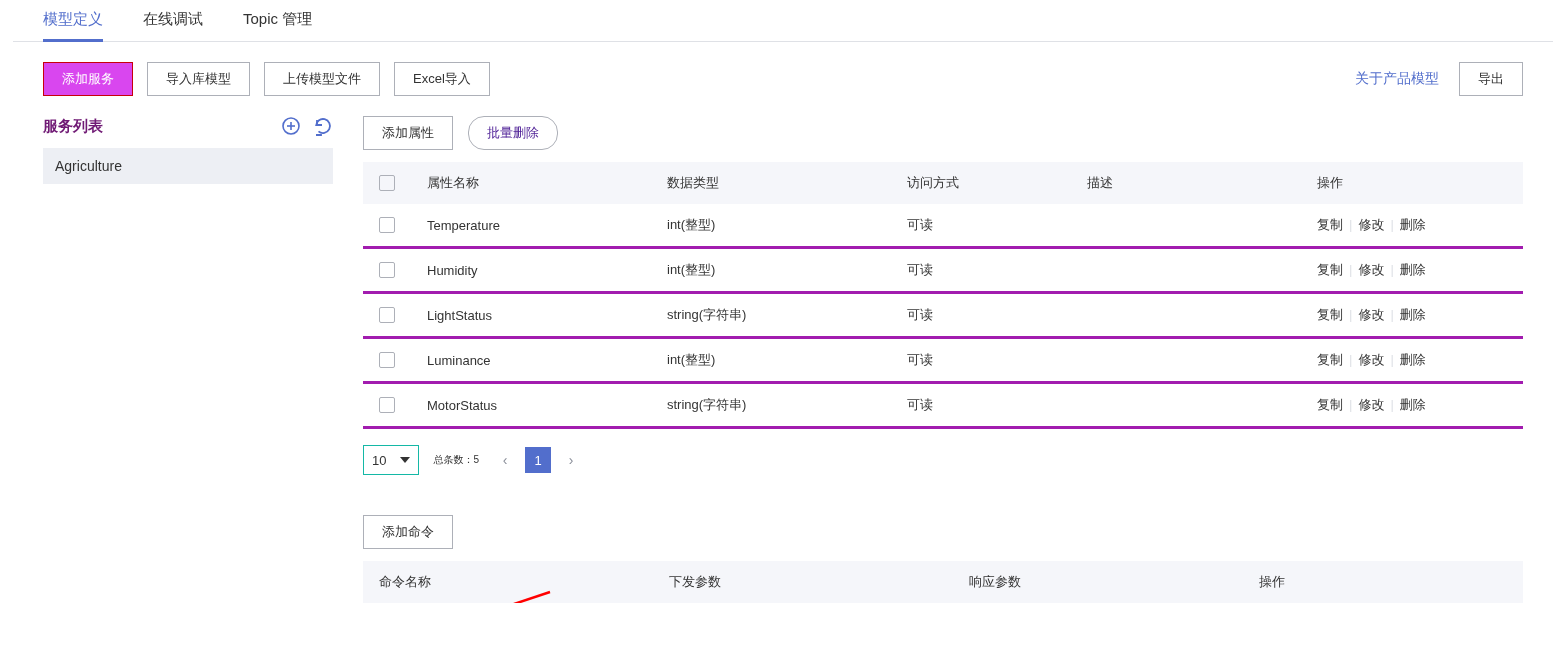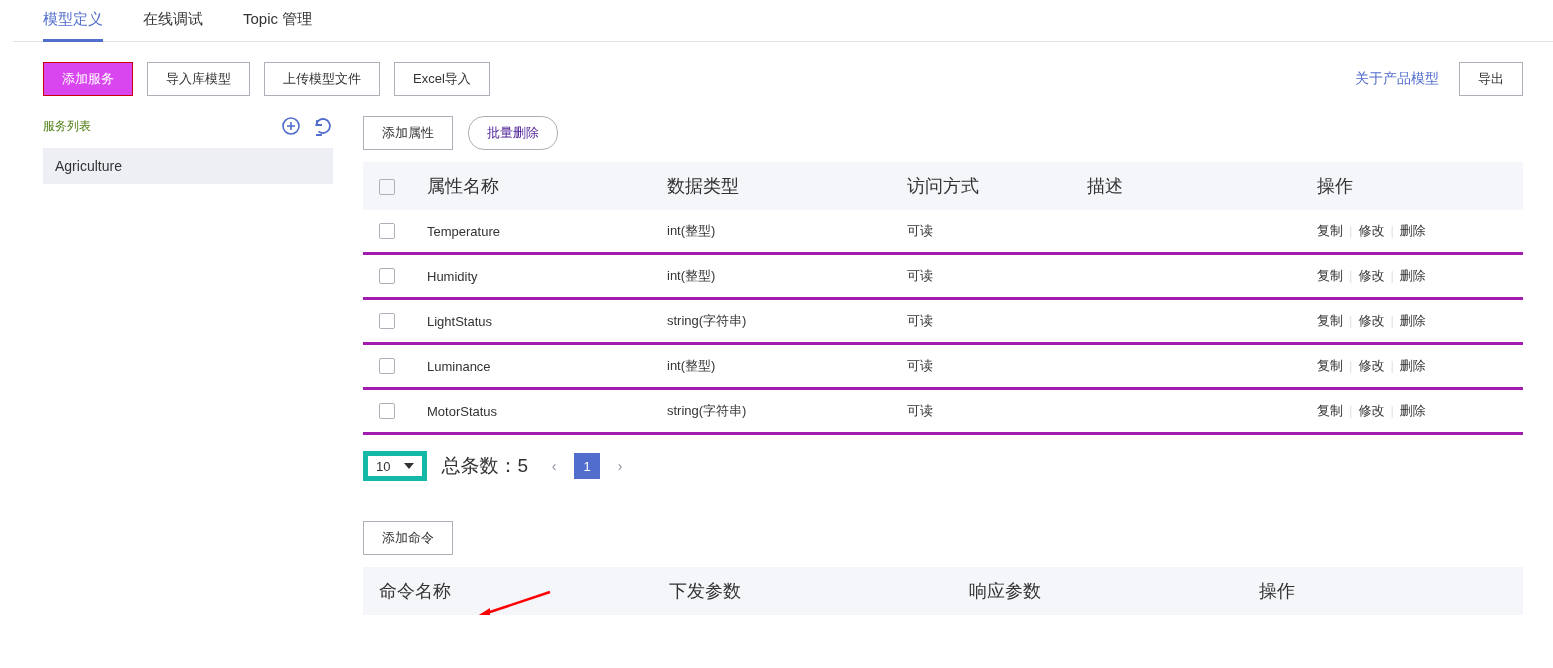--- a/index.html
+++ b/index.html
@@ -10,42 +10,42 @@
   .tab.active { color: #526ecc; border-bottom: 3px solid #526ecc; margin-bottom:-1px;}
   .toolbar-row { display: flex; justify-content: space-between; align-items: center; padding: 20px 30px; }
   .toolbar-left { display: flex; gap: 14px; }
   .toolbar-right { display: flex; align-items: center; gap: 20px; }
   .btn { height: 34px; padding: 0 18px; border: 1px solid #adb0b8; background: #fff; color: #333; cursor: pointer; font-size: 13px; display:inline-flex; align-items:center; justify-content:center; }
   .btn.primary { background: #d946ef; border-color: #c7000b; color: #fff; }
   .link-text { color: #526ecc; cursor: pointer; font-size: 14px; }
   .main-row { display: flex; padding: 0 30px; gap: 30px; }
   .sidebar { width: 290px; flex-shrink:0;}
   .sidebar-head { display: flex; justify-content: space-between; align-items: center; margin-bottom: 12px; }
-  .sidebar-title { font-size: 12px; font-weight: 400; color: #4d7c0f; }
+  .sidebar-title { font-size: 15px; font-weight: 700; color: #701a75; }
   .sidebar-actions { display: flex; gap: 12px; color: #526ecc; font-size: 18px; }
   .sidebar-actions svg { cursor:pointer; }
   .service-item { padding: 10px 12px; background: #edeff4; cursor: pointer; font-size: 14px; color:#333;}
   .content { flex: 1; }
   .service-header { background: #f5f6fa; padding: 18px 22px; display: flex; justify-content: space-between; align-items: center; margin-bottom: 22px; }
   .svc-info { display: flex; gap: 26px; align-items:center; font-size:14px;}
   .svc-label { color: #8a8e99; margin-right: 6px; }
   .svc-value { color: #252b3a; }
   .svc-actions { display:flex; gap:22px;}
   .attrbar { display: flex; gap: 15px; margin-bottom: 12px; padding-left:0; }
   .btn.disabled { color: #4c1d95; cursor: not-allowed; border-radius: 16px; }
   table.data { width: 100%; border-collapse: collapse; }
-  table.data th { background: #f5f6fa; text-align: left; padding: 12px 16px; font-weight: 400; color: #333; font-size:18px; }
+  table.data th { background: #f5f6fa; text-align: left; padding: 12px 16px; font-weight: 400; color: #333; font-size:13px; }
   table.data td { padding: 12px 16px; border-bottom: 3px solid #a21caf; font-size:13px;color:#333;}
   .chk { width:16px; height:16px; border:1px solid #adb0b8; border-radius:2px; display:inline-block; cursor:pointer; vertical-align:middle;}
   .row-actions { color:#526ecc; }
   .row-actions span { cursor:pointer; }
   .divider { color:#dfe1e6; margin:0 6px;}
   .pager-row{ display:flex; align-items:center; gap:14px; margin-top:16px;}
-  .pagesize{ border:5px solid #14b8a6; height:30px; padding:0 8px; display:flex; align-items:center; gap:14px; cursor:pointer; font-size:13px;}
-  .page-total{ font-size:19px; color:#333;}
+  .pagesize{ border:1px solid #14b8a6; height:30px; padding:0 8px; display:flex; align-items:center; gap:14px; cursor:pointer; font-size:13px;}
+  .page-total{ font-size:10px; color:#333;}
   .pager-nav{ display:flex; align-items:center; gap:8px;}
   .pager-arrow{ width:24px;height:24px;display:flex;align-items:center;justify-content:center;color:#8a8e99;cursor:pointer;font-size:14px;}
   .pager-num{ width:26px;height:26px;display:flex;align-items:center;justify-content:center;background:#526ecc;color:#fff;font-size:13px;cursor:pointer;}
   .cmd-section{ margin-top:40px;}
   .arrow-annot{ position:relative;}
   .red-arrow{ position:absolute; left:472px; top:588px; pointer-events:none;}
   th.col-chk,td.col-chk{width:48px;}
   th.col-name,td.col-name{width:240px;}
   th.col-type,td.col-type{width:240px;}
   th.col-access,td.col-access{width:180px;}

